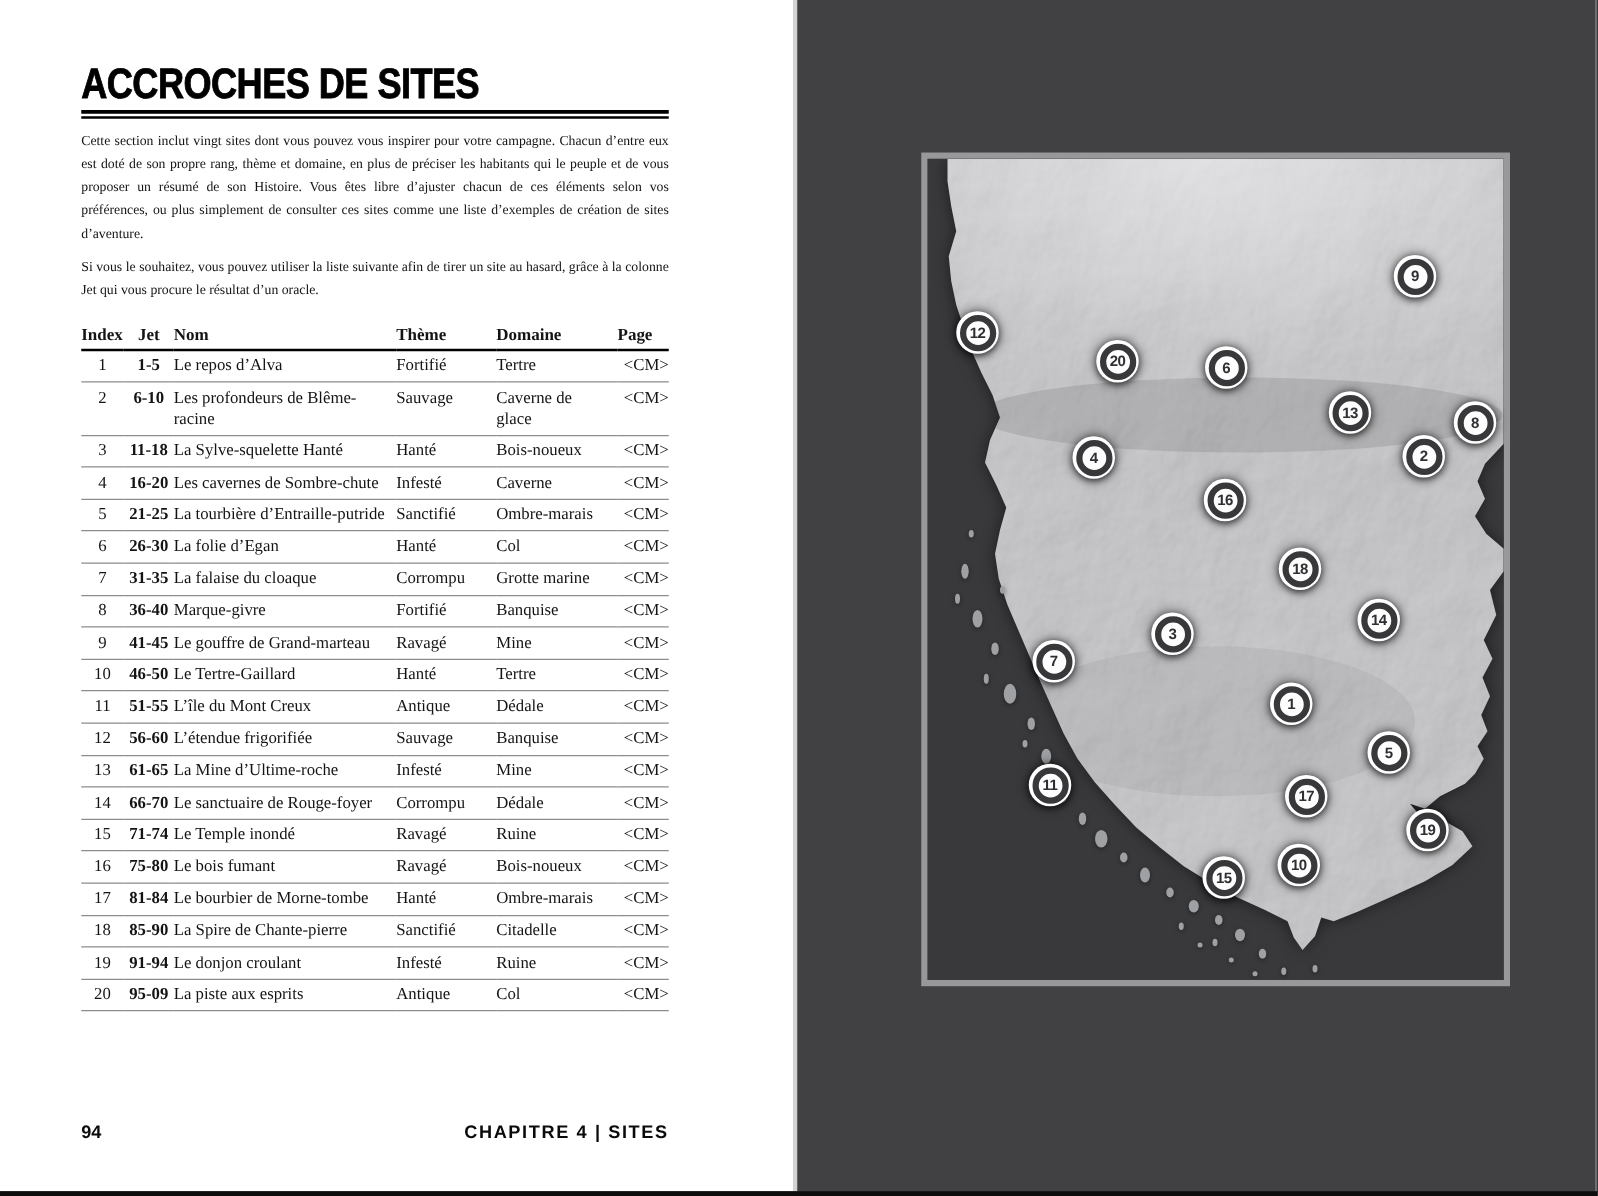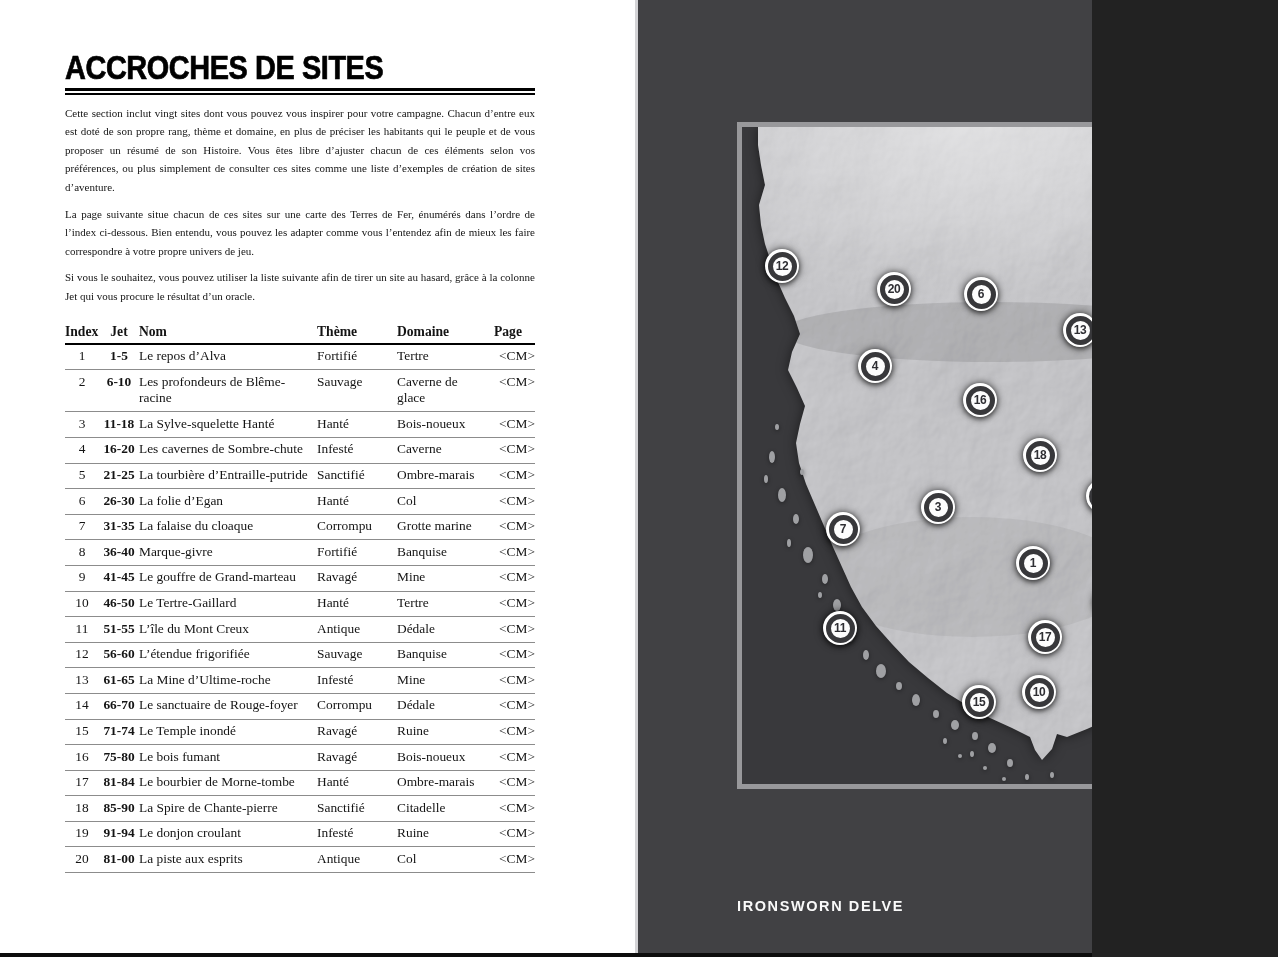--- a/index.html
+++ b/index.html
@@ -1,17 +1,17 @@
 <!DOCTYPE html>
 <html lang="fr"><head>
 <meta charset="utf-8">
 <style>
   * { margin:0; padding:0; box-sizing:border-box; }
   html,body { background:#222; }
-  .spread { position:relative; width:1092px; height:957px; overflow:hidden;
+  .spread { position:relative; width:1278px; height:957px; overflow:hidden;
             font-family:"Liberation Serif", serif; background:#414144; }
 
   
   .page-left { position:absolute; left:0; top:0; width:635px; height:953px; background:#ffffff; color:#141414; }
   .pl-content { position:absolute; left:65px; top:0; width:470px; }
   h1.title { margin-top:50px; font-family:"Liberation Sans", sans-serif; font-weight:700;
              font-size:34px; line-height:1.02; color:#000; letter-spacing:-0.5px;
              transform:scaleX(0.85); transform-origin:left center; white-space:nowrap;
              -webkit-text-stroke:0.7px #000; }
   .title-rule { margin-top:3px; height:7px; border-top:3px solid #000; border-bottom:2px solid #000; }
@@ -67,21 +67,20 @@
 <body>
 
 <div class="spread">
 
   <section class="page-left">
     <div class="pl-content">
       <h1 class="title">ACCROCHES DE SITES</h1>
       <div class="title-rule"></div>
       <div class="intro">
         <p>Cette section inclut vingt sites dont vous pouvez vous inspirer pour votre campagne. Chacun d’entre eux est doté de son propre rang, thème et domaine, en plus de préciser les habitants qui le peuple et de vous proposer un résumé de son Histoire. Vous êtes libre d’ajuster chacun de ces éléments selon vos préférences, ou plus simplement de consulter ces sites comme une liste d’exemples de création de sites d’aventure.</p>
-        <p>La page suivante situe chacun de ces sites sur une carte des Terres de Fer, énumérés dans l’ordre de l’index ci-dessous. Bien entendu, vous pouvez les adapter comme vous l’entendez afin de mieux les faire correspondre à votre propre univers de jeu.</p>
         <p>Si vous le souhaitez, vous pouvez utiliser la liste suivante afin de tirer un site au hasard, grâce à la colonne Jet qui vous procure le résultat d’un oracle.</p>
       </div>
       <table class="sites">
         <colgroup>
           <col class="w0">
             <col class="w1">
             <col class="w2">
             <col class="w3">
             <col class="w4">
             <col class="w5">
@@ -244,29 +243,33 @@
             <tr>
               <td class="c0">19</td>
               <td class="c1">91-94</td>
               <td class="c2">Le donjon croulant</td>
               <td class="c3">Infesté</td>
               <td class="c4">Ruine</td>
               <td class="c5">&lt;CM&gt;</td>
             </tr>
             <tr>
               <td class="c0">20</td>
-              <td class="c1">81-00</td>
+              <td class="c1">95-09</td>
               <td class="c2">La piste aux esprits</td>
               <td class="c3">Antique</td>
               <td class="c4">Col</td>
               <td class="c5">&lt;CM&gt;</td>
             </tr>
           </tbody>
       </table>
     </div>
+    <footer class="pl-footer">
+      <span class="pagenum">94</span>
+      <span class="chapter">CHAPITRE 4 | SITES</span>
+    </footer>
   </section>
 
   <div class="gutter"></div>
 
   <section class="page-right">
     <div class="map-frame">
       <svg width="461" height="657" viewBox="0 0 461 657">
         <defs>
           <filter id="relief" x="-8%" y="-8%" width="116%" height="116%">
             <feTurbulence type="fractalNoise" baseFrequency="0.014 0.011" numOctaves="5" seed="11" result="n"></feTurbulence>
@@ -388,21 +391,17 @@
             <div class="marker-inner">18</div>
           </div>
           <div class="marker" style="left: 383px; top: 520px;">
             <div class="marker-inner">19</div>
           </div>
           <div class="marker" style="left: 135px; top: 145px;">
             <div class="marker-inner">20</div>
           </div>
         </div>
     </div>
-    <footer class="pr-footer">
-      <span class="booktitle">IRONSWORN DELVE</span>
-      <span class="pagenum">95</span>
-    </footer>
     <div class="right-edge"></div>
   </section>
 
   <div class="bottom-bar"></div>
 </div>
 
 </body></html>

